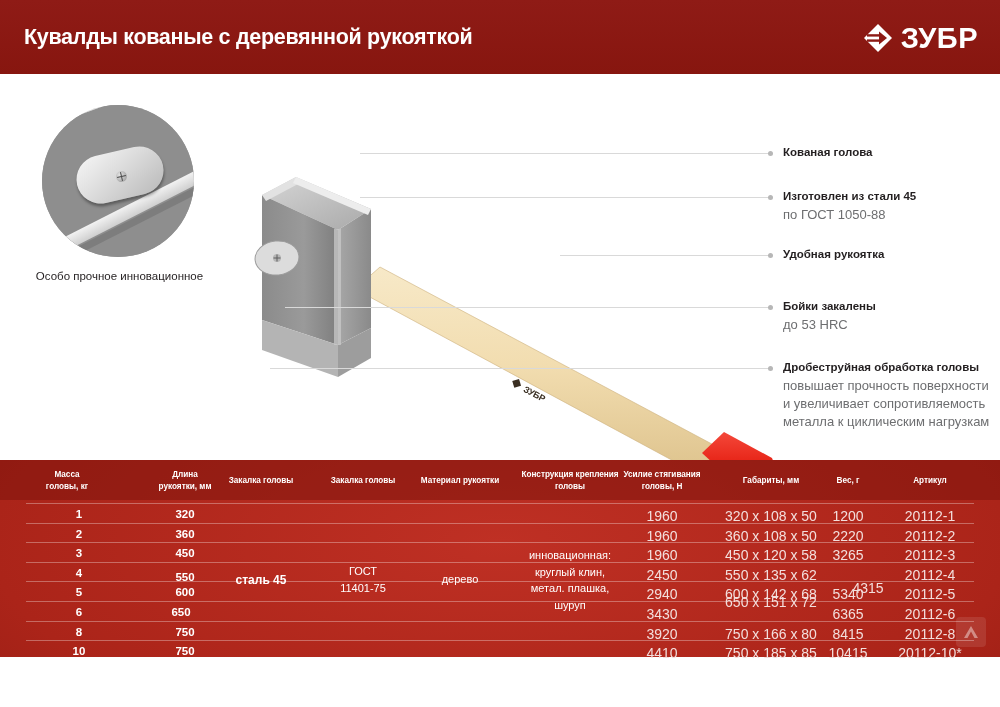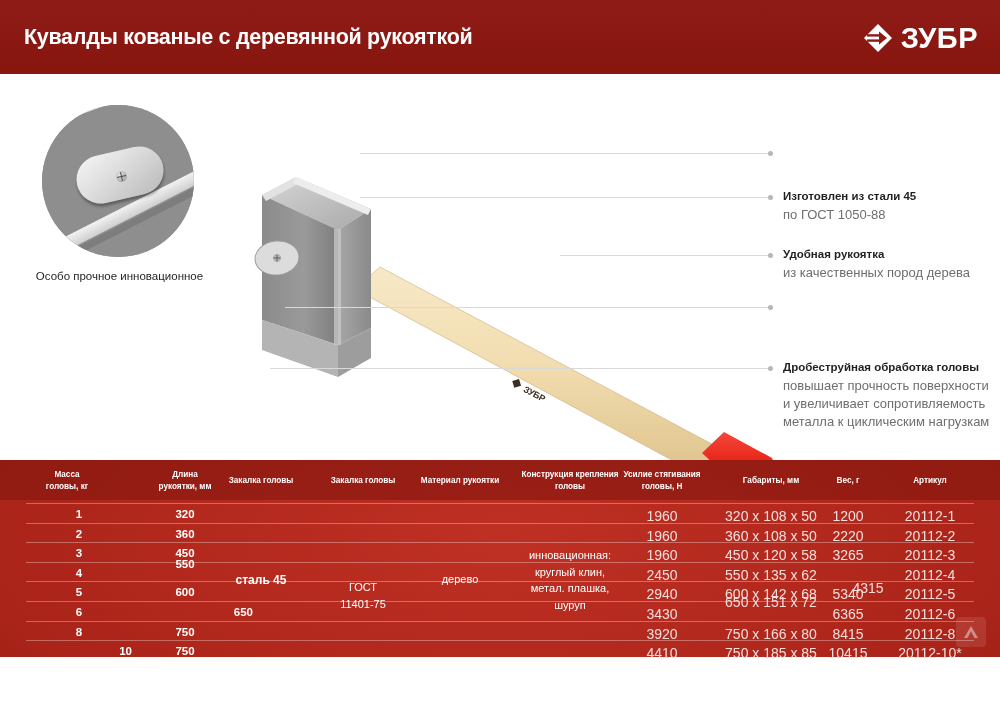--- a/index.html
+++ b/index.html
@@ -334,31 +334,37 @@
 
   <div class="leader" style="left:560px; top:178px; width:210px;"></div>
   <div class="leader-dot" style="left:768px; top:176px;"></div>
 
   <div class="leader" style="left:285px; top:230px; width:485px;"></div>
   <div class="leader-dot" style="left:768px; top:228px;"></div>
 
   <div class="leader" style="left:270px; top:291px; width:500px;"></div>
   <div class="leader-dot" style="left:768px; top:289px;"></div>
 
+  <div class="callout" style="top:68px;">
+    <div class="callout-title">Кованая голова</div>
+  </div>
 
   <div class="callout" style="top:112px;">
     <div class="callout-title">Изготовлен из стали 45</div>
     <div class="callout-sub">по ГОСТ 1050-88</div>
   </div>
 
   <div class="callout" style="top:170px;">
     <div class="callout-title">Удобная рукоятка</div>
-    <div class="callout-sub">из качественных пород дерева</div>
-  </div>
-
+  </div>
+
+  <div class="callout" style="top:222px;">
+    <div class="callout-title">Бойки закалены</div>
+    <div class="callout-sub">до 53 HRC</div>
+  </div>
 
   <div class="callout" style="top:283px;">
     <div class="callout-title">Дробеструйная обработка головы</div>
     <div class="callout-sub" style="white-space: pre-line;">повышает прочность поверхности
 и увеличивает сопротивляемость
 металла к циклическим нагрузкам</div>
   </div>
 </div>
 
 <div class="table-wrap">
@@ -373,21 +379,21 @@
   <div class="th" style="left:400px; width:120px; top:15px;">Материал рукоятки</div>
   <div class="th" style="left:508px; width:124px; white-space: pre-line;">Конструкция крепления
 головы</div>
   <div class="th" style="left:600px; width:124px; white-space: pre-line;">Усилие стягивания
 головы, Н</div>
   <div class="th" style="left:706px; width:130px; top:15px;">Габариты, мм</div>
   <div class="th" style="left:804px; width:88px;  top:15px;">Вес, г</div>
   <div class="th" style="left:880px; width:100px; top:15px;">Артикул</div>
 
   <div class="merged bold" style="left:206px; width:110px; top:111px;">сталь 45</div>
-  <div class="merged" style="left:308px; width:110px; top:119px; white-space: pre-line;">ГОСТ
+  <div class="merged" style="left:308px; width:110px; top:103px; white-space: pre-line;">ГОСТ
 11401-75</div>
   <div class="merged" style="left:400px; width:120px; top:111px;">дерево</div>
   <div class="merged" style="left:508px; width:124px; top:87px; white-space: pre-line;">инновационная:
 круглый клин,
 метал. плашка,
 шуруп</div>
 
   <div id="rows-host">
       <div class="rowline" style="top: 43px;"></div>
       <div class="cell bold" style="left: 26px; width: 106px; top: 48px;">1</div>
@@ -405,48 +411,48 @@
       <div class="cell dim" style="left: 880px; width: 100px; top: 67.6px;">20112-2</div>
       <div class="rowline" style="top: 82.2px;"></div>
       <div class="cell bold" style="left: 26px; width: 106px; top: 87.2px;">3</div>
       <div class="cell bold" style="left: 132px; width: 106px; top: 87.2px;">450</div>
       <div class="cell dim" style="left: 600px; width: 124px; top: 87.2px;">1960</div>
       <div class="cell dim" style="left: 706px; width: 130px; top: 87.2px;">450 x 120 x 58</div>
       <div class="cell dim" style="left: 804px; width: 88px; top: 87.2px;">3265</div>
       <div class="cell dim" style="left: 880px; width: 100px; top: 87.2px;">20112-3</div>
       <div class="rowline" style="top: 101.8px;"></div>
       <div class="cell bold" style="left: 26px; width: 106px; top: 106.8px;">4</div>
-      <div class="cell bold" style="left: 132px; width: 106px; top: 98px;">550</div>
+      <div class="cell bold" style="left: 132px; width: 106px; top: 111px;">550</div>
       <div class="cell dim" style="left: 600px; width: 124px; top: 106.8px;">2450</div>
       <div class="cell dim" style="left: 706px; width: 130px; top: 106.8px;">550 x 135 x 62</div>
       <div class="cell dim" style="left: 804px; width: 88px; top: 120px; margin-left: 20px;">4315</div>
       <div class="cell dim" style="left: 880px; width: 100px; top: 106.8px;">20112-4</div>
       <div class="rowline" style="top: 121.4px;"></div>
       <div class="cell bold" style="left: 26px; width: 106px; top: 126.4px;">5</div>
       <div class="cell bold" style="left: 132px; width: 106px; top: 126.4px;">600</div>
       <div class="cell dim" style="left: 600px; width: 124px; top: 126.4px;">2940</div>
       <div class="cell dim" style="left: 706px; width: 130px; top: 126.4px;">600 x 142 x 68</div>
       <div class="cell dim" style="left: 804px; width: 88px; top: 126.4px;">5340</div>
       <div class="cell dim" style="left: 880px; width: 100px; top: 126.4px;">20112-5</div>
       <div class="rowline" style="top: 141px;"></div>
       <div class="cell bold" style="left: 26px; width: 106px; top: 146px;">6</div>
-      <div class="cell bold" style="left: 147px; width: 106px; top: 146px; text-align: right;">650</div>
+      <div class="cell bold" style="left: 128px; width: 106px; top: 146px;">650</div>
       <div class="cell dim" style="left: 600px; width: 124px; top: 146px;">3430</div>
       <div class="cell dim" style="left: 706px; width: 130px; top: 134px;">650 x 151 x 72</div>
       <div class="cell dim" style="left: 804px; width: 88px; top: 146px;">6365</div>
       <div class="cell dim" style="left: 880px; width: 100px; top: 146px;">20112-6</div>
       <div class="rowline" style="top: 160.6px;"></div>
       <div class="cell bold" style="left: 26px; width: 106px; top: 165.6px;">8</div>
       <div class="cell bold" style="left: 132px; width: 106px; top: 165.6px;">750</div>
       <div class="cell dim" style="left: 600px; width: 124px; top: 165.6px;">3920</div>
       <div class="cell dim" style="left: 706px; width: 130px; top: 165.6px;">750 x 166 x 80</div>
       <div class="cell dim" style="left: 804px; width: 88px; top: 165.6px;">8415</div>
       <div class="cell dim" style="left: 880px; width: 100px; top: 165.6px;">20112-8</div>
       <div class="rowline" style="top: 180.2px;"></div>
-      <div class="cell bold" style="left: 26px; width: 106px; top: 185.2px; text-align: right;">10</div>
+      <div class="cell bold" style="left: 26px; width: 106px; top: 185.2px;">10</div>
       <div class="cell bold" style="left: 132px; width: 106px; top: 185.2px;">750</div>
       <div class="cell dim" style="left: 600px; width: 124px; top: 185.2px;">4410</div>
       <div class="cell dim" style="left: 706px; width: 130px; top: 185.2px;">750 x 185 x 85</div>
       <div class="cell dim" style="left: 804px; width: 88px; top: 185.2px;">10415</div>
       <div class="cell dim" style="left: 880px; width: 100px; top: 185.2px;">20112-10*</div>
       <div class="rowline" style="top: 199.8px;"></div>
     </div>
 
   <div class="watermark">
     <svg width="18" height="18" viewBox="0 0 18 18">

